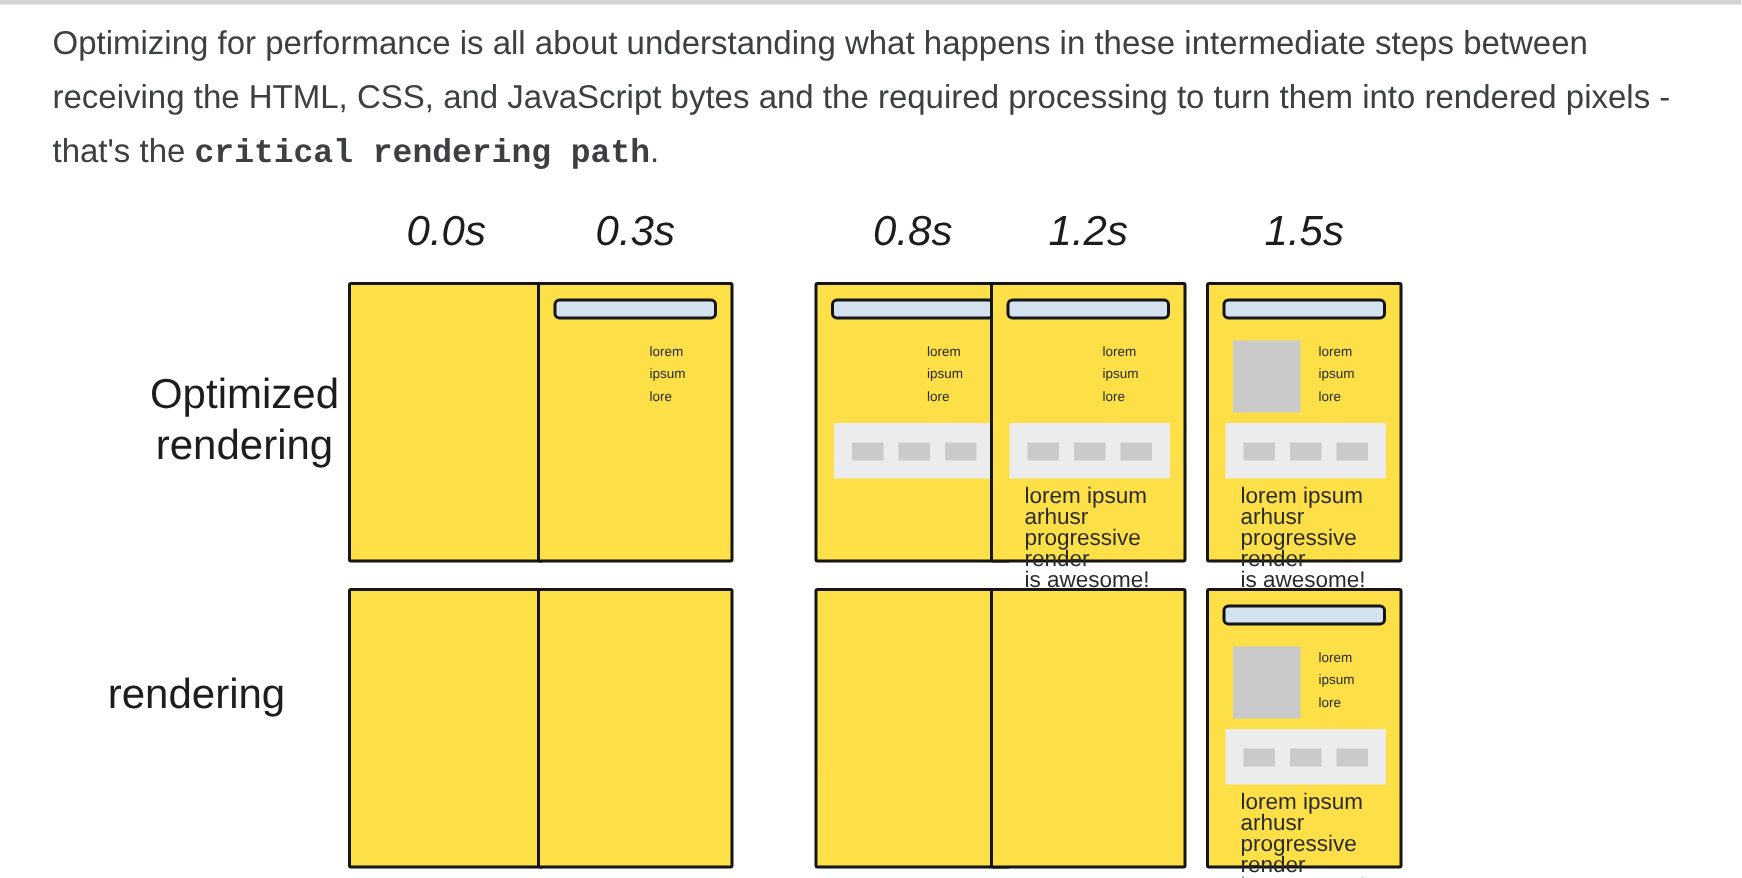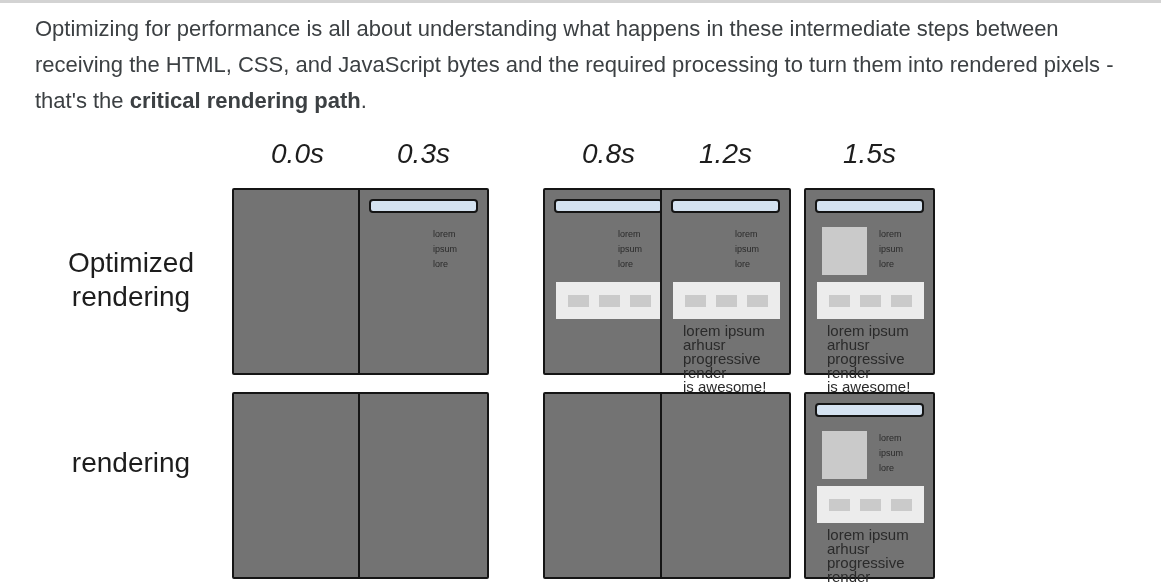--- a/index.html
+++ b/index.html
@@ -6,35 +6,35 @@
   body{
     width:1161px;height:585px;position:relative;overflow:hidden;
     background:#ffffff;
     font-family:"Liberation Sans","DejaVu Sans",sans-serif;
   }
   .top-rule{position:absolute;top:0;left:0;right:0;height:3px;background:var(--top-divider,#d3d3d3);}
   .intro{
     position:absolute;left:35px;top:11px;width:1102px;margin:0;
     font-size:22px;line-height:36px;color:var(--intro-text,#3c4043);
   }
-  .intro strong{font-weight:bold;}
+  .intro strong{font-weight:bold;font-family:Liberation Mono, monospace;}
   .tlabel{
     position:absolute;top:138px;width:131px;text-align:center;
     font-size:28px;color:var(--diagram-text,#1d1d1d);font-style:italic;
   }
   .row-label{
     position:absolute;left:0;width:262px;text-align:center;
     font-size:28px;line-height:34px;color:var(--diagram-text,#1d1d1d);
   }
-  .row-label.opt{top:246px;}
+  .row-label.opt{top:246px;padding-left:32px;}
   .row-label.unopt{top:446px;}
   .c1{left:232px}.c2{left:358px}.c3{left:543px}.c4{left:660px}.c5{left:804px}
   .frame{
     position:absolute;width:131px;height:187px;box-sizing:border-box;
-    background:#737373;border:2px solid var(--frame-border,#151515);border-radius:2px;
+    background:#fde047;border:2px solid var(--frame-border,#151515);border-radius:2px;
   }
   .r1{top:188px}.r2{top:392px}
   .hbar{
     position:absolute;left:9px;top:9px;width:109px;height:14px;box-sizing:border-box;
     border:2px solid var(--frame-border,#151515);border-radius:4px;
     background:var(--header-bar,#d4e2f0);
   }
   .lorem{
     position:absolute;left:73px;top:37px;
     font-size:9px;line-height:15px;color:#2a2a2a;

